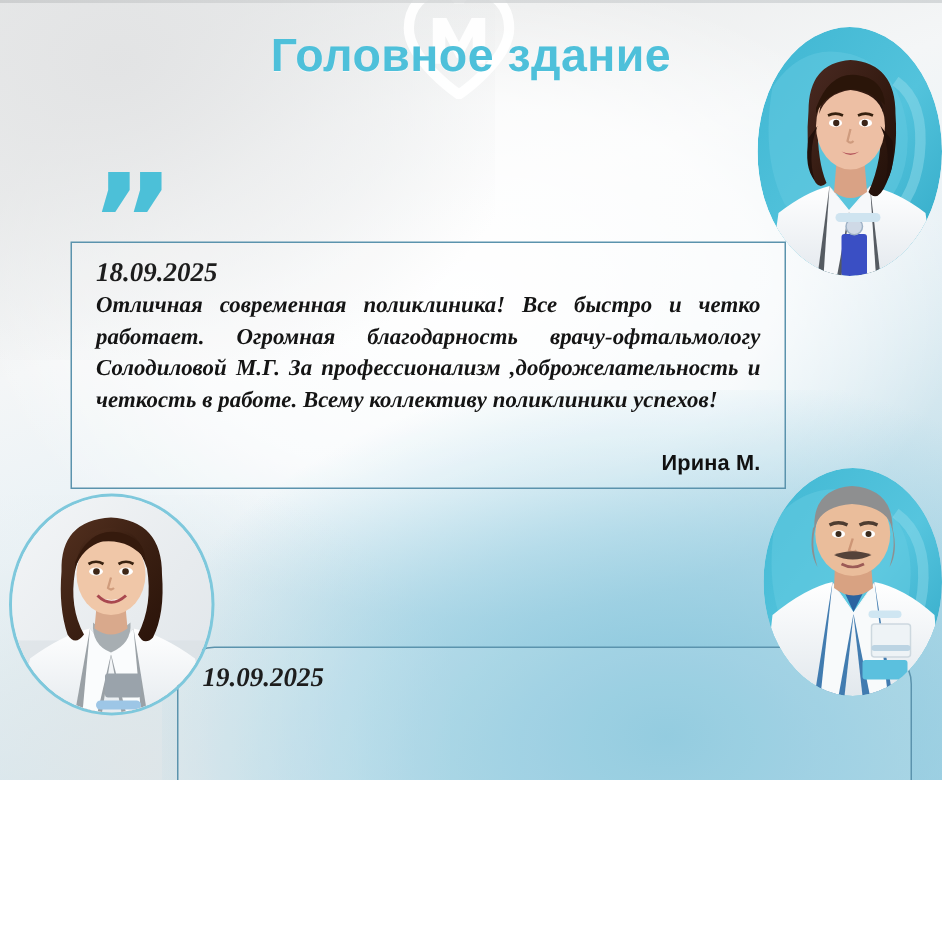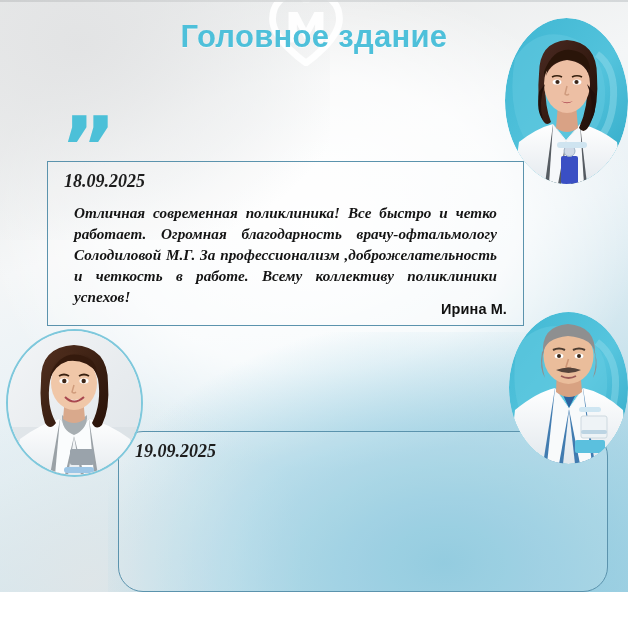--- a/index.html
+++ b/index.html
@@ -2,21 +2,21 @@
 <html><head>
 <meta charset="utf-8">
 <style>
   html,body{margin:0;padding:0;}
   body{
     width:628px;height:632px;overflow:hidden;
     font-family:"Liberation Sans", sans-serif;
     background:#ffffff;
   }
   #slide{
-    position:relative;width:628px;height:592px;overflow:hidden;
+    position:relative;width:628px;height:520px;overflow:hidden;
     background:
       radial-gradient(ellipse 70% 55% at 50% 38%, rgba(255,255,255,0.98) 0%, rgba(255,255,255,0.75) 45%, rgba(255,255,255,0) 75%),
       linear-gradient(160deg,#e7e8e8 0%, #eceded 18%, #f4f6f7 34%, #eaf2f6 50%, #d3e7ef 66%, #b9dbe8 82%, #a9d3e3 100%);
   }
   
   #slide:before{
     content:"";position:absolute;left:0;top:0;width:100%;height:2px;
     background:linear-gradient(90deg,#c9cbcc 0%, #d5d7d8 40%, #cfd3d5 100%);
     opacity:.85;z-index:40;
   }
@@ -78,21 +78,21 @@
     font-family:"Liberation Serif", serif;
     font-style:italic;font-weight:bold;
     font-size:18px;color:#1d1d1d;
     margin:0 0 1px 0;
   }
   .body-text{
     font-family:"Liberation Serif", serif;
     font-style:italic;font-weight:bold;
     font-size:15.2px;line-height:21px;color:#141414;
     text-align:justify;
-    margin:10px;
+    margin:0;
     letter-spacing:.05px;
   }
   .card.two .body-text{text-align:justify;}
   .signature{
     position:absolute;right:16px;bottom:8px;
     font-family:"Liberation Sans", sans-serif;
     font-weight:bold;font-size:14.5px;color:#111111;
     letter-spacing:.1px;
     margin-left:37px;
   }

